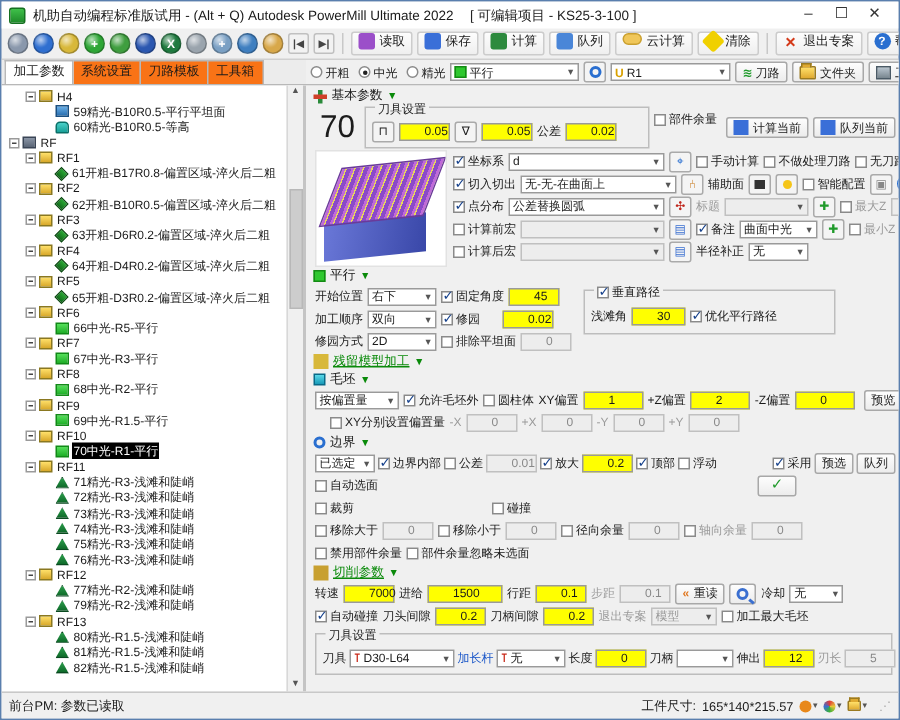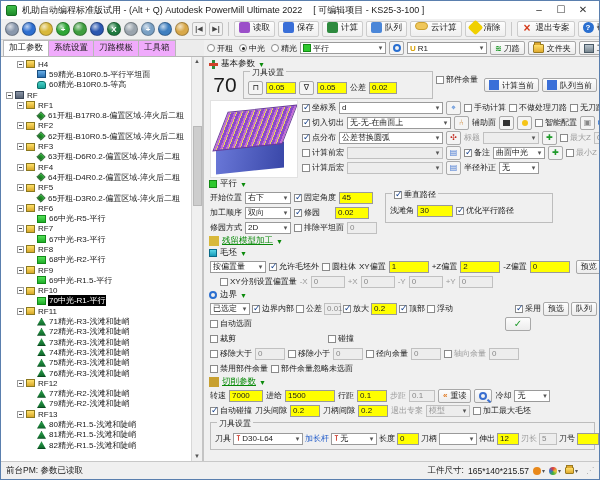--- a/index.html
+++ b/index.html
@@ -18,21 +18,21 @@
   .ric{width:14px;height:14px;border-radius:50%;display:inline-flex;align-items:center;justify-content:center;
        color:#fff;font-size:8px;font-weight:bold;flex:none;border:1px solid rgba(0,0,0,.25)}
   .ric.flat{border-radius:2px;background:#f2f2f2;color:#444;border:1px solid #c0c0c0;font-size:7px}
   .tsep{width:1px;height:14px;background:#c8c8c8;margin:0 2px;flex:none}
   .tbtn{display:inline-flex;align-items:flex-start;gap:3px;font-size:8.5px;height:16px;padding:0 4px;
         border:1px solid #cccccc;background:linear-gradient(#fdfdfd,#efefef);border-radius:2px;flex:none}
   .tico{width:11px;height:11px;border-radius:2px;flex:none;display:inline-flex;align-items:center;justify-content:center;color:#fff;font-size:8px;font-weight:bold}
   
   .band{height:17px;display:flex;flex:none;border-bottom:1px solid #b8b8b8;background:#ececec}
   .tabs{width:203px;display:flex;align-items:flex-end;padding-left:2px;flex:none}
-  .tab{font-size:8.5px;padding:1px 5px 2px;border:1px solid #b8b8b8;border-bottom:none;background:#f0abfc;margin-right:-1px}
+  .tab{font-size:8.5px;padding:1px 5px 2px;border:1px solid #b8b8b8;border-bottom:none;background:#f97316;margin-right:-1px}
   .tab.on{background:#fff;position:relative;z-index:2}
   .sbrow{flex:1;display:flex;align-items:center;gap:3px;padding:0 3px;font-size:8px;background:#f0f0f0;white-space:nowrap}
   
   .main{flex:1;display:flex;min-height:0}
   .treewrap{width:203px;background:#fff;border-right:2px solid #c4c4c4;display:flex;flex:none}
   .tree{flex:1;overflow:hidden;padding:2px 0 0 3px}
   .trow{display:flex;align-items:center;height:10.3px;font-size:8px;white-space:nowrap;gap:2px}
   .tg{width:7px;height:7px;border:1px solid #9a9a9a;background:#fff;position:relative;flex:none}
   .tg::after{content:"";position:absolute;left:1px;right:1px;top:2px;height:1px;background:#444}
   .ti{width:9px;height:8px;flex:none}
@@ -54,21 +54,21 @@
   .sh{display:flex;align-items:center;gap:3px;height:12px;padding-left:3px;font-size:8.5px;flex:none}
   .ar{color:#0a8a0a;font-size:7px}
   .shlink{color:#0a8a0a;text-decoration:underline}
   .lb{flex:none}
   .lbg{flex:none;color:#9a9a9a}
   .lbl-blue{flex:none;color:#1a56c8}
   .dd{height:12px;background:#fff;border:1px solid #9a9a9a;display:inline-flex;align-items:center;gap:2px;padding-left:2px;flex:none}
   .dd .dv{overflow:hidden;text-overflow:clip;flex:1}
   .da{margin-left:auto;width:9px;text-align:center;color:#555;font-size:7px;flex:none}
   .dd.gray{background:#ededed;color:#999;border-color:#c0c0c0}
-  .fi{height:12px;border:1px solid #9a9a9a;background:#fff;padding:0 2px;display:inline-flex;align-items:center;flex:none}
+  .fi{height:12px;border:1px solid #9a9a9a;background:#fff;padding:0 16px;display:inline-flex;align-items:center;flex:none}
   .y{background:#ffff00}
   .g{background:#ededed;color:#888;border-color:#c0c0c0}
   .cb{display:inline-flex;align-items:center;gap:2px;flex:none}
   .bx{width:8px;height:8px;border:1px solid #8a8a8a;background:#fff;flex:none;position:relative}
   .bx.on::after{content:"✓";position:absolute;top:-3px;left:0px;font-size:9px;color:#17428c;font-weight:bold}
   .rd{width:8px;height:8px;border:1px solid #8a8a8a;border-radius:50%;background:#fff;flex:none;position:relative}
   .rd.on::after{content:"";position:absolute;left:2px;top:2px;width:3px;height:3px;border-radius:50%;background:#222}
   .pb{height:14px;border:1px solid #a8a8a8;background:linear-gradient(#fdfdfd,#ececec);display:inline-flex;align-items:center;gap:3px;padding:0 4px;border-radius:2px;flex:none;font-size:8px}
   .sqico{width:10px;height:10px;flex:none;display:inline-flex;align-items:center;justify-content:center;color:#fff;font-size:7px;font-weight:bold}
   .gb{border:1px solid #bdbdbd;position:relative;padding:7px 4px 2px 4px;flex:none}

